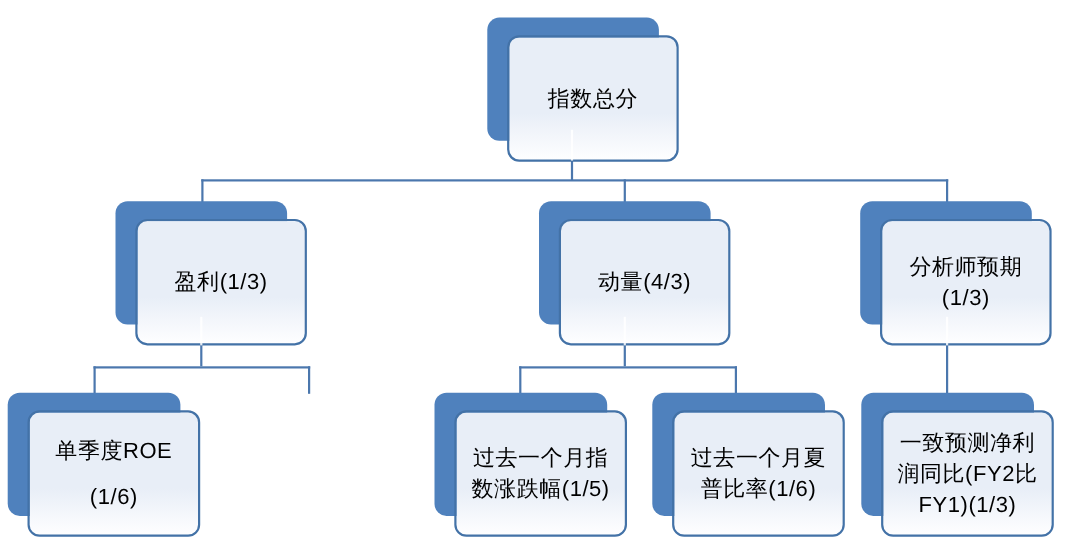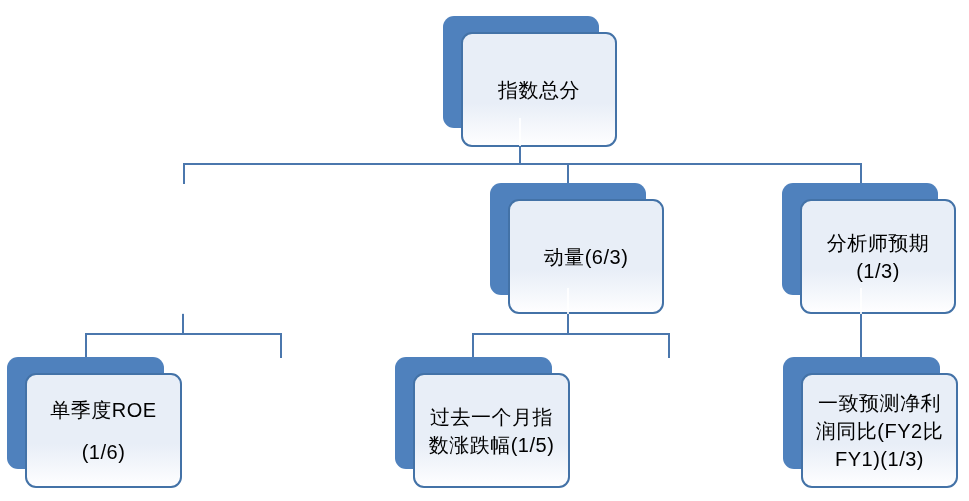--- a/index.html
+++ b/index.html
@@ -83,25 +83,31 @@
   <div class="ghost" style="left:567px; top:288px; height:26px;"></div>
   <div class="ghost" style="left:860px; top:288px; height:26px;"></div>
 
   <div class="node" style="left:443px; top:16px; width:156px; height:112px;">
     <div class="node-back"></div>
     <div class="node-front">
       <span class="node-label">指数总分</span>
     </div>
   </div>
 
+  <div class="node" style="left:105px; top:183px; width:156px; height:112px;">
+    <div class="node-back"></div>
+    <div class="node-front">
+      <span class="node-label">盈利(1/3)</span>
+    </div>
+  </div>
 
   <div class="node" style="left:490px; top:183px; width:156px; height:112px;">
     <div class="node-back"></div>
     <div class="node-front">
-      <span class="node-label">动量(6/3)</span>
+      <span class="node-label">动量(4/3)</span>
     </div>
   </div>
 
   <div class="node" style="left:782px; top:183px; width:156px; height:112px;">
     <div class="node-back"></div>
     <div class="node-front">
       <span class="node-label">分析师预期
 (1/3)</span>
     </div>
   </div>
@@ -116,20 +122,27 @@
 
 
   <div class="node" style="left:395px; top:357px; width:157px; height:112px;">
     <div class="node-back"></div>
     <div class="node-front">
       <span class="node-label">过去一个月指
 数涨跌幅(1/5)</span>
     </div>
   </div>
 
+  <div class="node" style="left:593px; top:357px; width:157px; height:112px;">
+    <div class="node-back"></div>
+    <div class="node-front">
+      <span class="node-label">过去一个月夏
+普比率(1/6)</span>
+    </div>
+  </div>
 
   <div class="node" style="left:783px; top:357px; width:157px; height:112px;">
     <div class="node-back"></div>
     <div class="node-front">
       <span class="node-label">一致预测净利
 润同比(FY2比
 FY1)(1/3)</span>
     </div>
   </div>
 

